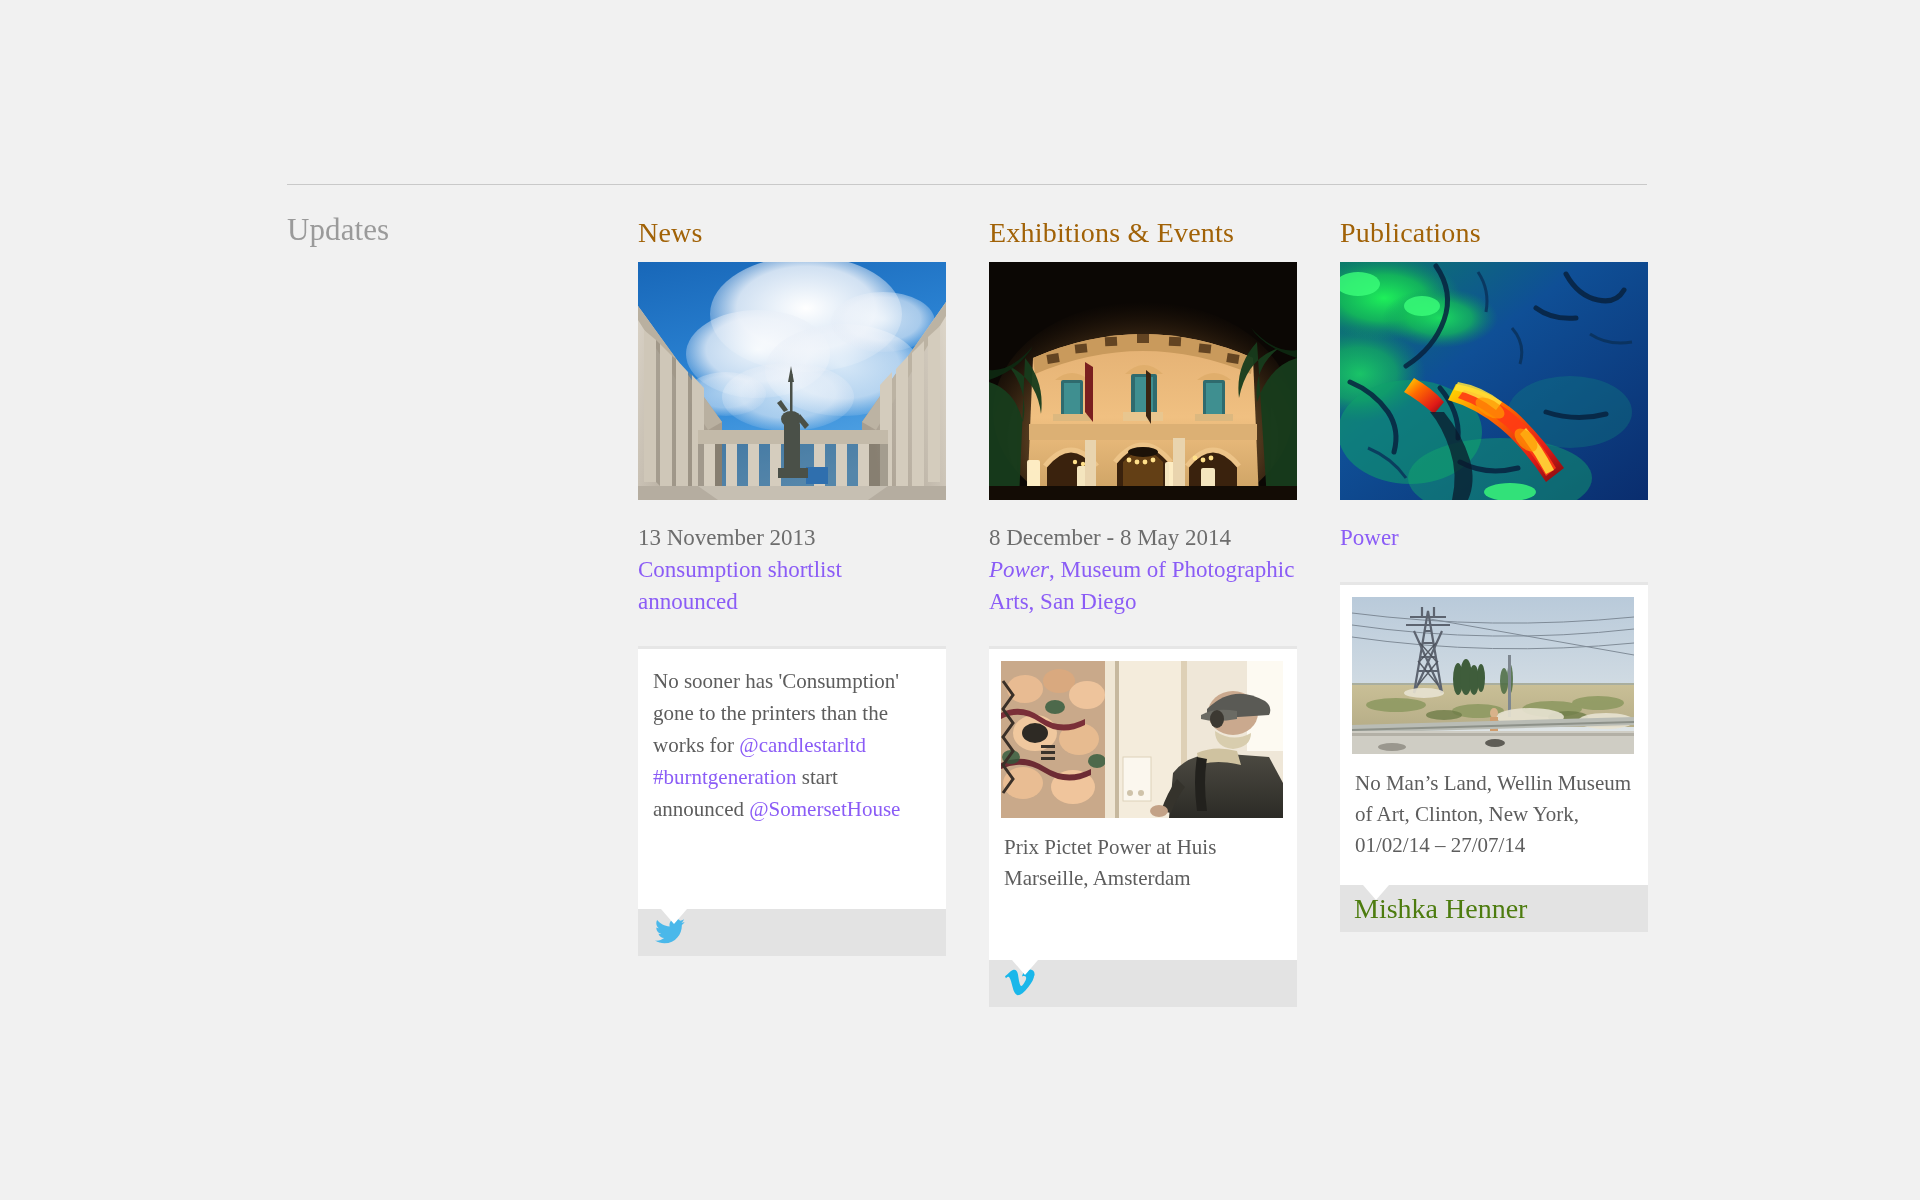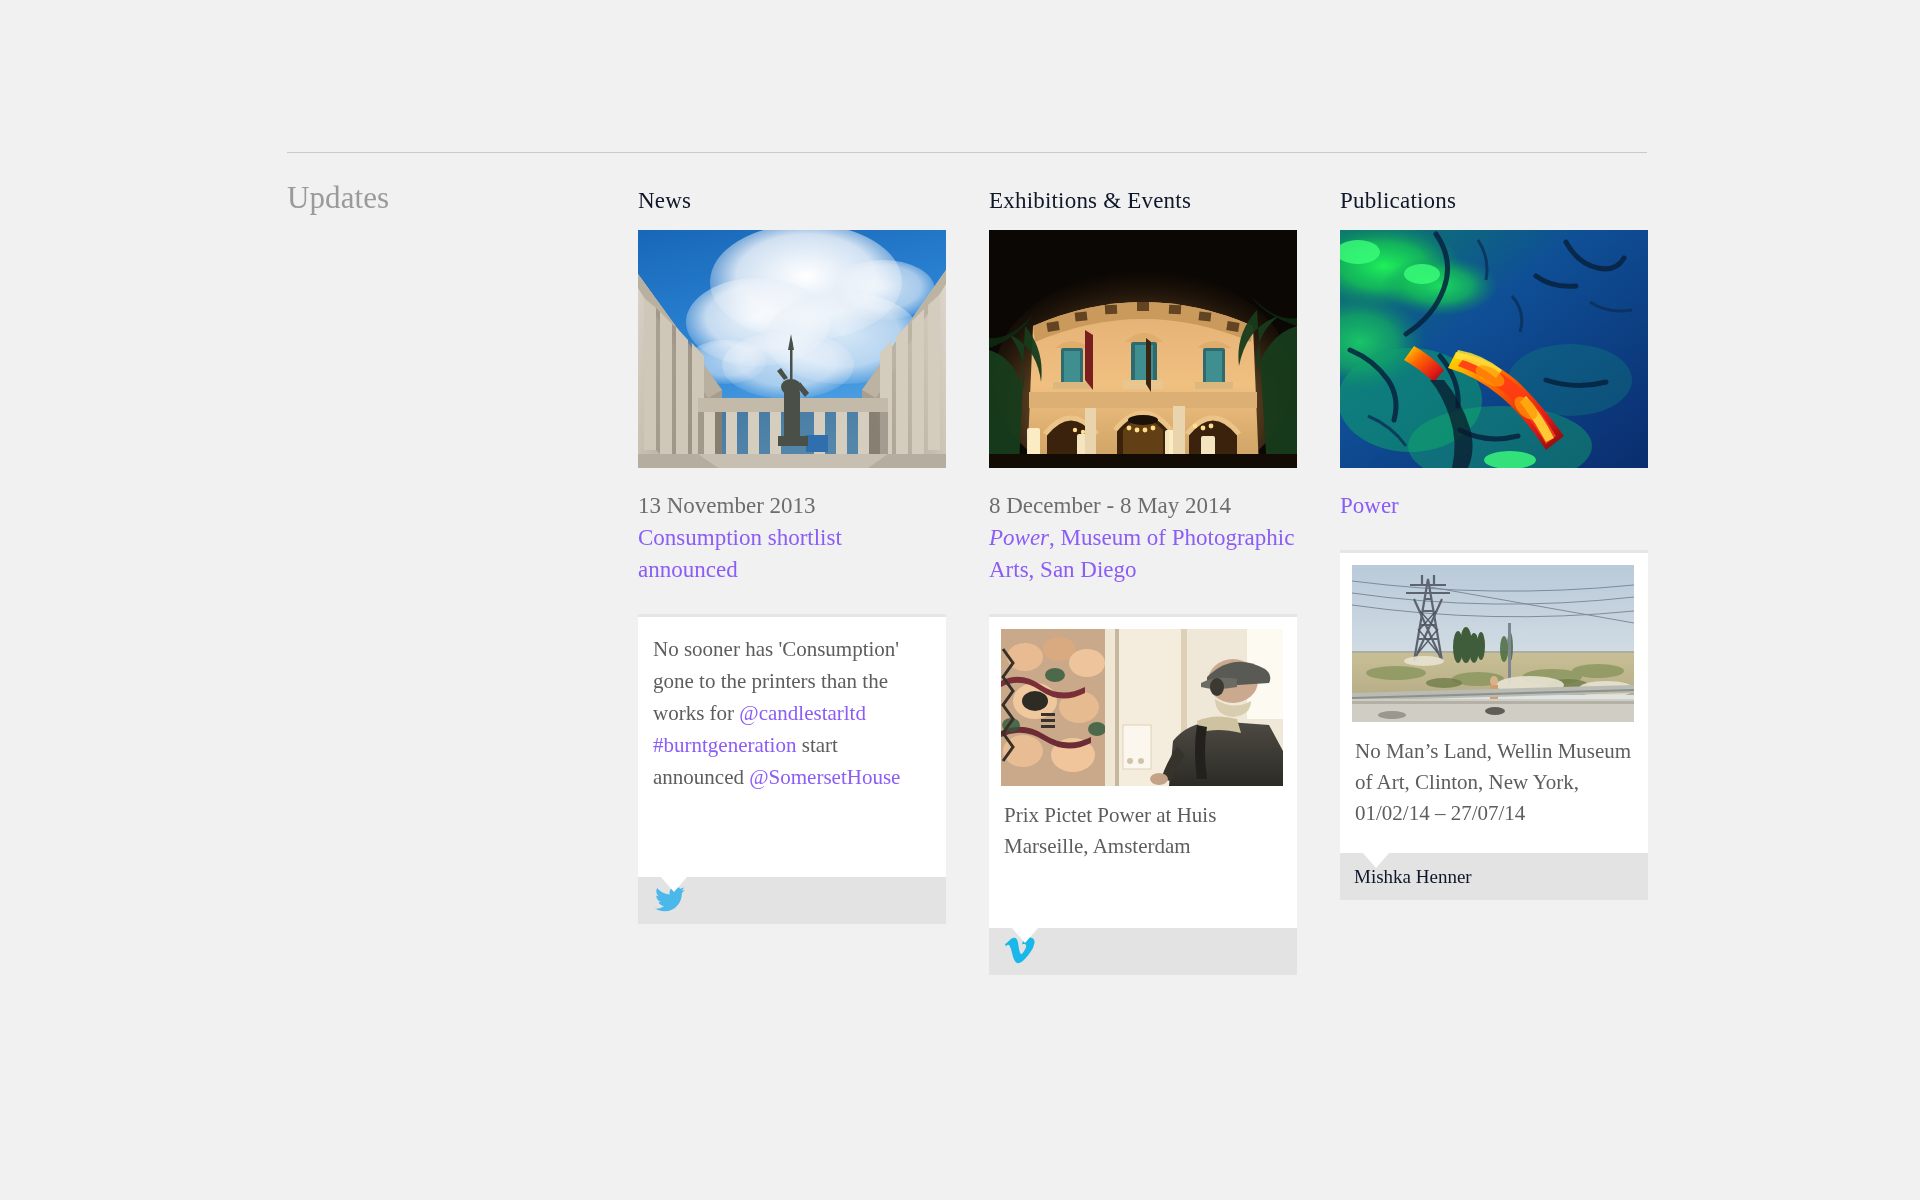--- a/index.html
+++ b/index.html
@@ -12,20 +12,21 @@
     font-family: "Liberation Serif", "DejaVu Serif", serif;
     -webkit-font-smoothing: antialiased;
   }
 
   .page {
     position: relative;
     width: 1920px;
     height: 1006px;
     background: #f1f1f1;
     overflow: hidden;
+    margin-top: 32px;
   }
 
   
   .top-rule {
     position: absolute;
     left: 287px;
     top: 152px;
     width: 1360px;
     height: 1px;
     background: #c9c9c9;
@@ -51,23 +52,23 @@
     width: 1010px;
     display: flex;
     gap: 43px;
   }
   .column {
     width: 308px;
     flex: 0 0 308px;
   }
 
   .col-title {
-    font-size: 23px;
+    font-size: 28px;
     line-height: 30px;
-    color: #0f172a;
+    color: #a16207;
     margin: 0 0 14px 0;
     letter-spacing: .2px;
     white-space: nowrap;
   }
 
   
   .hero {
     width: 308px;
     height: 238px;
     position: relative;
@@ -144,23 +145,23 @@
     top: 0;
     left: 23px;
     width: 0;
     height: 0;
     border-left: 13px solid transparent;
     border-right: 13px solid transparent;
     border-top: 15px solid #ffffff;
   }
   .footer-icon { display: block; }
   .footer-link {
-    color: #0f172a;
+    color: #4d7c0f;
     text-decoration: none;
-    font-size: 19px;
+    font-size: 28px;
     line-height: 30px;
   }
 
   
   .card.pub .card-body { min-height: 0; }
 </style>
 </head>
 <body>
 
 <div class="page">

